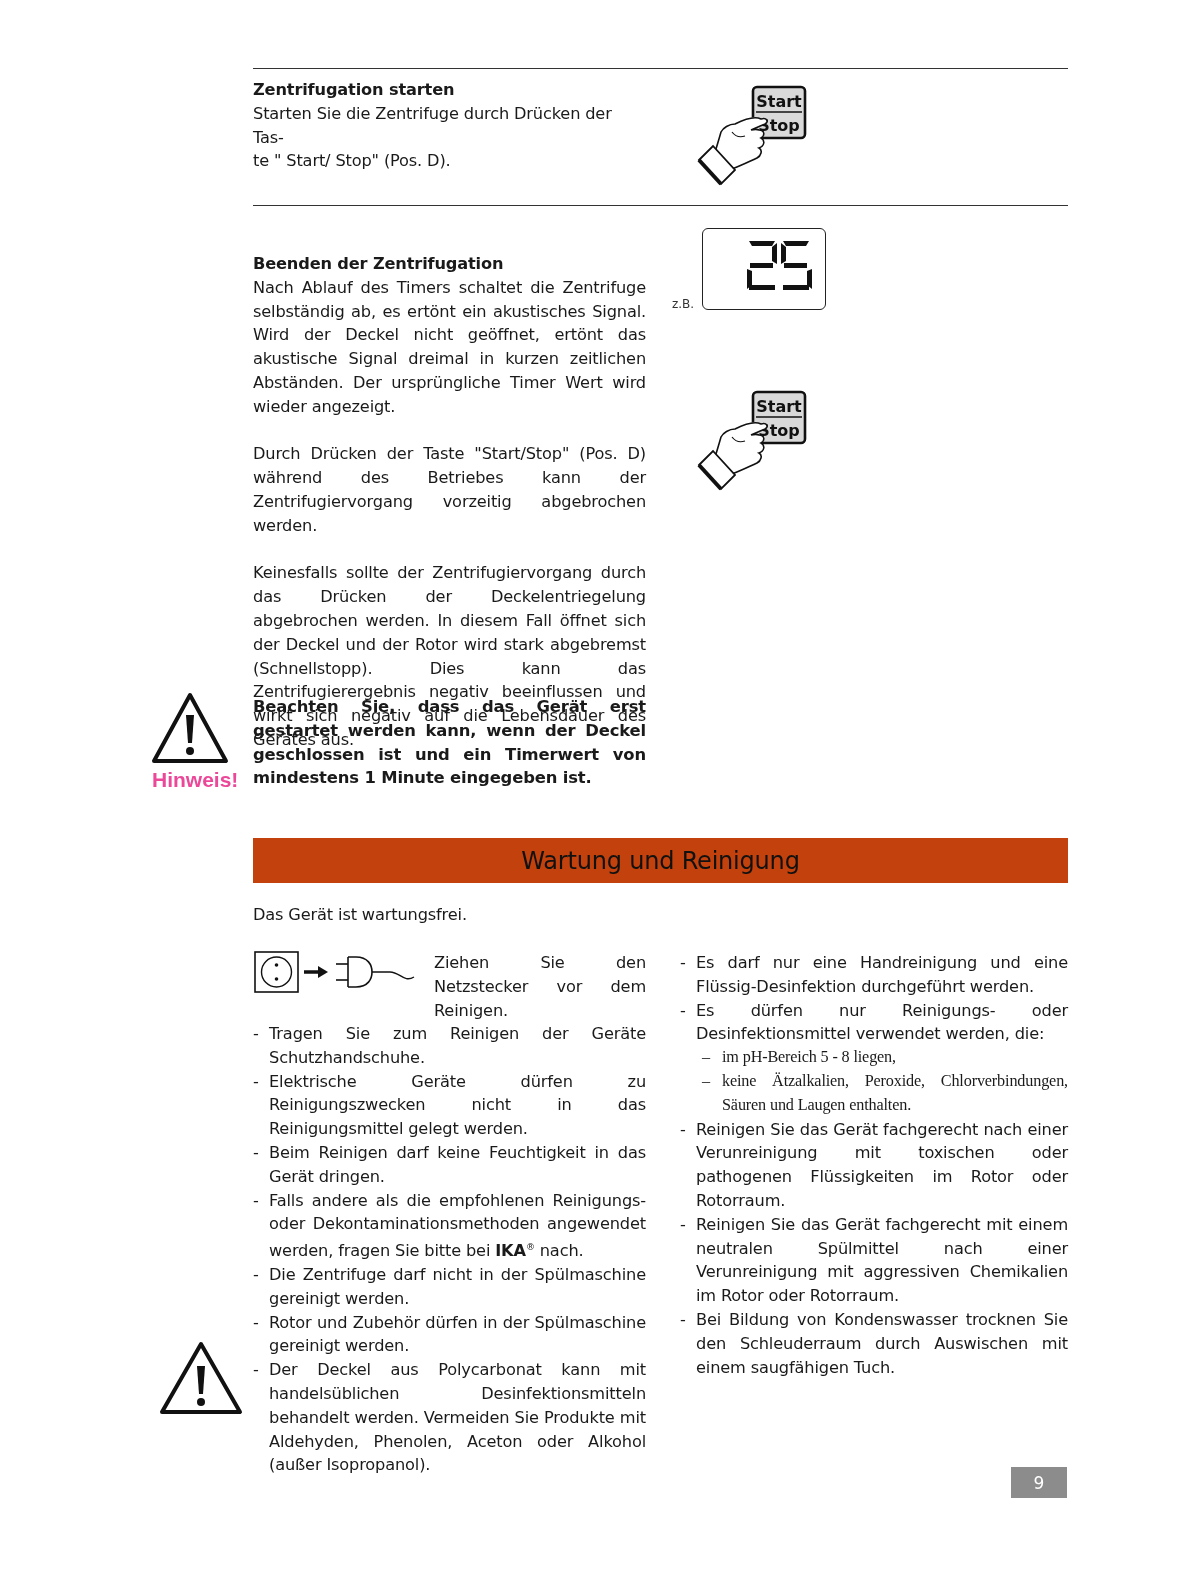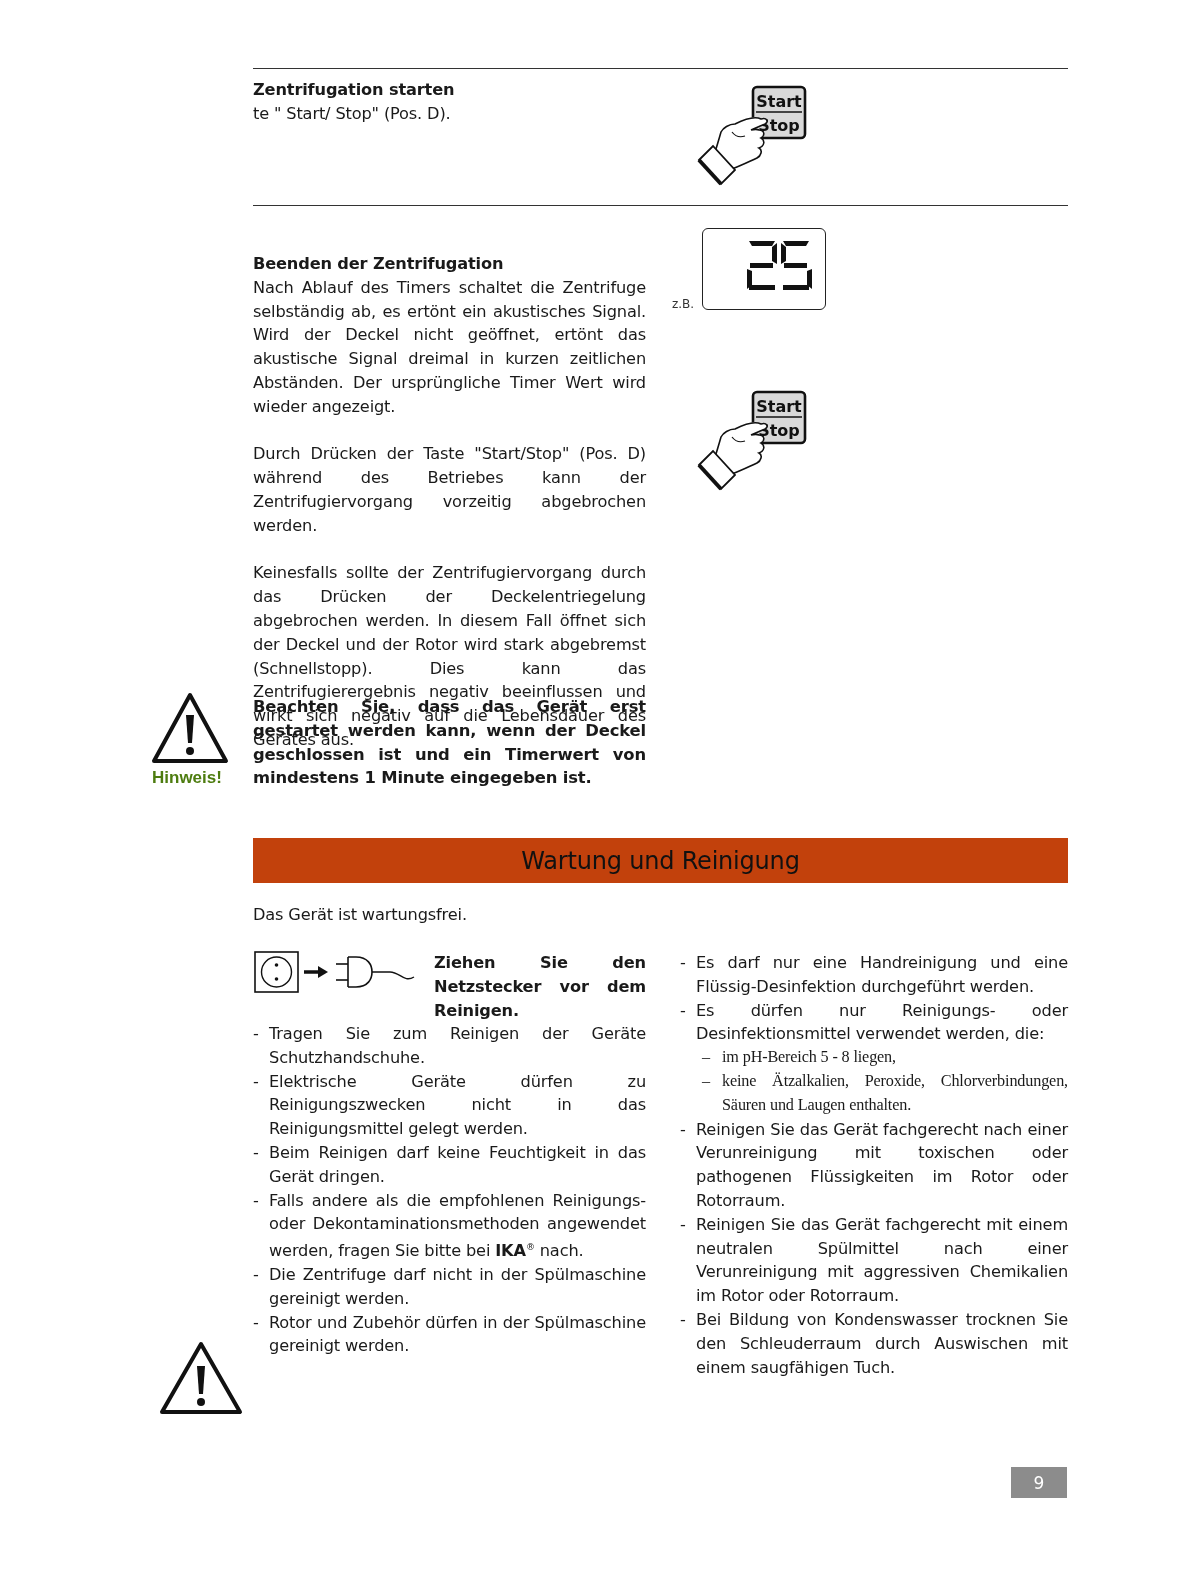--- a/index.html
+++ b/index.html
@@ -16,21 +16,21 @@
 
   .figure { position: absolute; }
 
   .lcd {
     position: absolute; left: 702px; top: 228px; width: 124px; height: 82px;
     border: 1.6px solid #222; border-radius: 6px; background: #fff;
   }
   .lcd-label { position: absolute; left: 672px; top: 297px; font-size: 12px; color: #333; }
 
   .warn { position: absolute; }
-  .hinweis-label { position: absolute; left: 152px; top: 768px; font-family: "Liberation Sans", sans-serif; font-weight: bold; font-size: 17px; color: #4d7c0f; }
+  .hinweis-label { position: absolute; left: 152px; top: 768px; font-family: "Liberation Sans", sans-serif; font-weight: bold; font-size: 21px; color: #ec4899; }
 
   .section-band {
     position: absolute; left: 253px; top: 838px; width: 815px; height: 45px;
     background: #c2410c; display: flex; align-items: center; justify-content: center;
   }
   .section-title { font-size: 24px; color: #111; letter-spacing: -0.2px; }
 
   ul.dash { list-style: none; }
   ul.dash li { padding-left: 16px; text-indent: -16px; }
   ul.dash li .d { display: inline-block; width: 16px; text-indent: 0; }
@@ -45,20 +45,21 @@
   }
   sup { font-size: 9px; vertical-align: 6px; font-weight: normal; }
 </style>
 </head>
 <body>
 
 <div class="rule" style="top:68px;"></div>
 
 <div class="text" style="left:253px; top:78px; width:393px;">
   <p class="heading">Zentrifugation starten</p>
+  <p style="text-align:left;">Starten Sie die Zentrifuge durch Drücken der Tas-</p>
   <p style="text-align:left;">te " Start/ Stop" (Pos. D).</p>
 </div>
 
 <svg class="figure" style="left:695px; top:84px;" width="118" height="110" viewBox="0 0 118 110">
   <rect x="58" y="3" width="52" height="51" rx="4" fill="#d9d9d9" stroke="#111" stroke-width="2.6"></rect>
   <line x1="61" y1="28" x2="107" y2="28" stroke="#111" stroke-width="1.6"></line>
   <text x="84" y="23" text-anchor="middle" font-family="DejaVu Sans, sans-serif" font-weight="bold" font-size="16" fill="#111">Start</text>
   <text x="84" y="47" text-anchor="middle" font-family="DejaVu Sans, sans-serif" font-weight="bold" font-size="16" fill="#111">Stop</text>
   <path d="M66 35 C 60 32, 52 34, 40 40 C 34 40, 28 44, 26 48 C 24 55, 22 62, 20 68 L 35 86 C 44 82, 54 78, 62 74 C 66 72, 68 66, 64 64 C 70 62, 70 56, 66 54 C 70 52, 70 46, 64 46 C 62 45, 60 45, 56 46 L 70 40 C 74 38, 72 33, 66 35 Z" fill="#fff" stroke="#111" stroke-width="1.6"></path>
   <path d="M37 48 C 40 52, 44 54, 50 52" fill="none" stroke="#111" stroke-width="1.2"></path>
@@ -135,31 +136,32 @@
   <circle cx="22.5" cy="28" r="1.8" fill="#111"></circle>
   <line x1="50" y1="21" x2="66" y2="21" stroke="#111" stroke-width="3.5"></line>
   <polygon points="64,15 74,21 64,27" fill="#111"></polygon>
   <line x1="82" y1="13" x2="94" y2="13" stroke="#111" stroke-width="1.6"></line>
   <line x1="82" y1="29" x2="94" y2="29" stroke="#111" stroke-width="1.6"></line>
   <line x1="94" y1="6" x2="94" y2="36" stroke="#111" stroke-width="1.6"></line>
   <path d="M94 6 L 102 6 C 114 6, 118 14, 118 21 C 118 28, 114 36, 102 36 L 94 36" fill="none" stroke="#111" stroke-width="1.6"></path>
   <path d="M118 21 L 136 21 C 146 21, 150 32, 160 26" fill="none" stroke="#111" stroke-width="1.4"></path>
 </svg>
 <div class="text" style="left:434px; top:951px; width:212px;">
-  <p style="text-align-last:left; hyphens:auto;font-weight:bold;" lang="de">Ziehen Sie den Netzstecker vor dem Reinigen.</p>
+  <p style="text-align-last:left; hyphens:auto;" lang="de">Ziehen Sie den Netzstecker vor dem Reinigen.</p>
 </div>
 
 <div class="text" style="left:253px; top:1022px; width:393px;">
   <ul class="dash">
     <li><span class="d">-</span><span>Tragen Sie zum Reinigen der Geräte Schutzhandschuhe.</span></li>
     <li><span class="d">-</span><span>Elektrische Geräte dürfen zu Reinigungszwecken nicht in das Reinigungsmittel gelegt werden.</span></li>
     <li><span class="d">-</span><span>Beim Reinigen darf keine Feuchtigkeit in das Gerät dringen.</span></li>
     <li><span class="d">-</span><span>Falls andere als die empfohlenen Reinigungs- oder Dekontaminationsmethoden angewendet werden, fragen Sie bitte bei</span> <b>IKA</b><sup>®</sup><span> nach.</span></li>
     <li><span class="d">-</span><span>Die Zentrifuge darf nicht in der Spülmaschine gereinigt werden.</span></li>
     <li><span class="d">-</span><span>Rotor und Zubehör dürfen in der Spülmaschine gereinigt werden.</span></li>
+    <li style="hyphens:auto;" lang="de"><span class="d">-</span><span>Der Deckel aus Polycarbonat kann mit handelsüblichen Desinfektionsmitteln behandelt werden. Vermeiden Sie Produkte mit Aldehyden, Phenolen, Aceton oder Alkohol (außer Isopropanol).</span></li>
   </ul>
 </div>
 
 <svg class="warn" style="left:158px; top:1340px;" width="86" height="76" viewBox="0 0 86 76">
   <path d="M43 4 L 82 72 L 4 72 Z" fill="#fff" stroke="#111" stroke-width="4" stroke-linejoin="round"></path>
   <path d="M39 26 L 47 26 L 45 54 L 41 54 Z" fill="#111"></path>
   <circle cx="43" cy="62" r="4" fill="#111"></circle>
 </svg>
 
 <div class="text" style="left:680px; top:951px; width:388px;">

